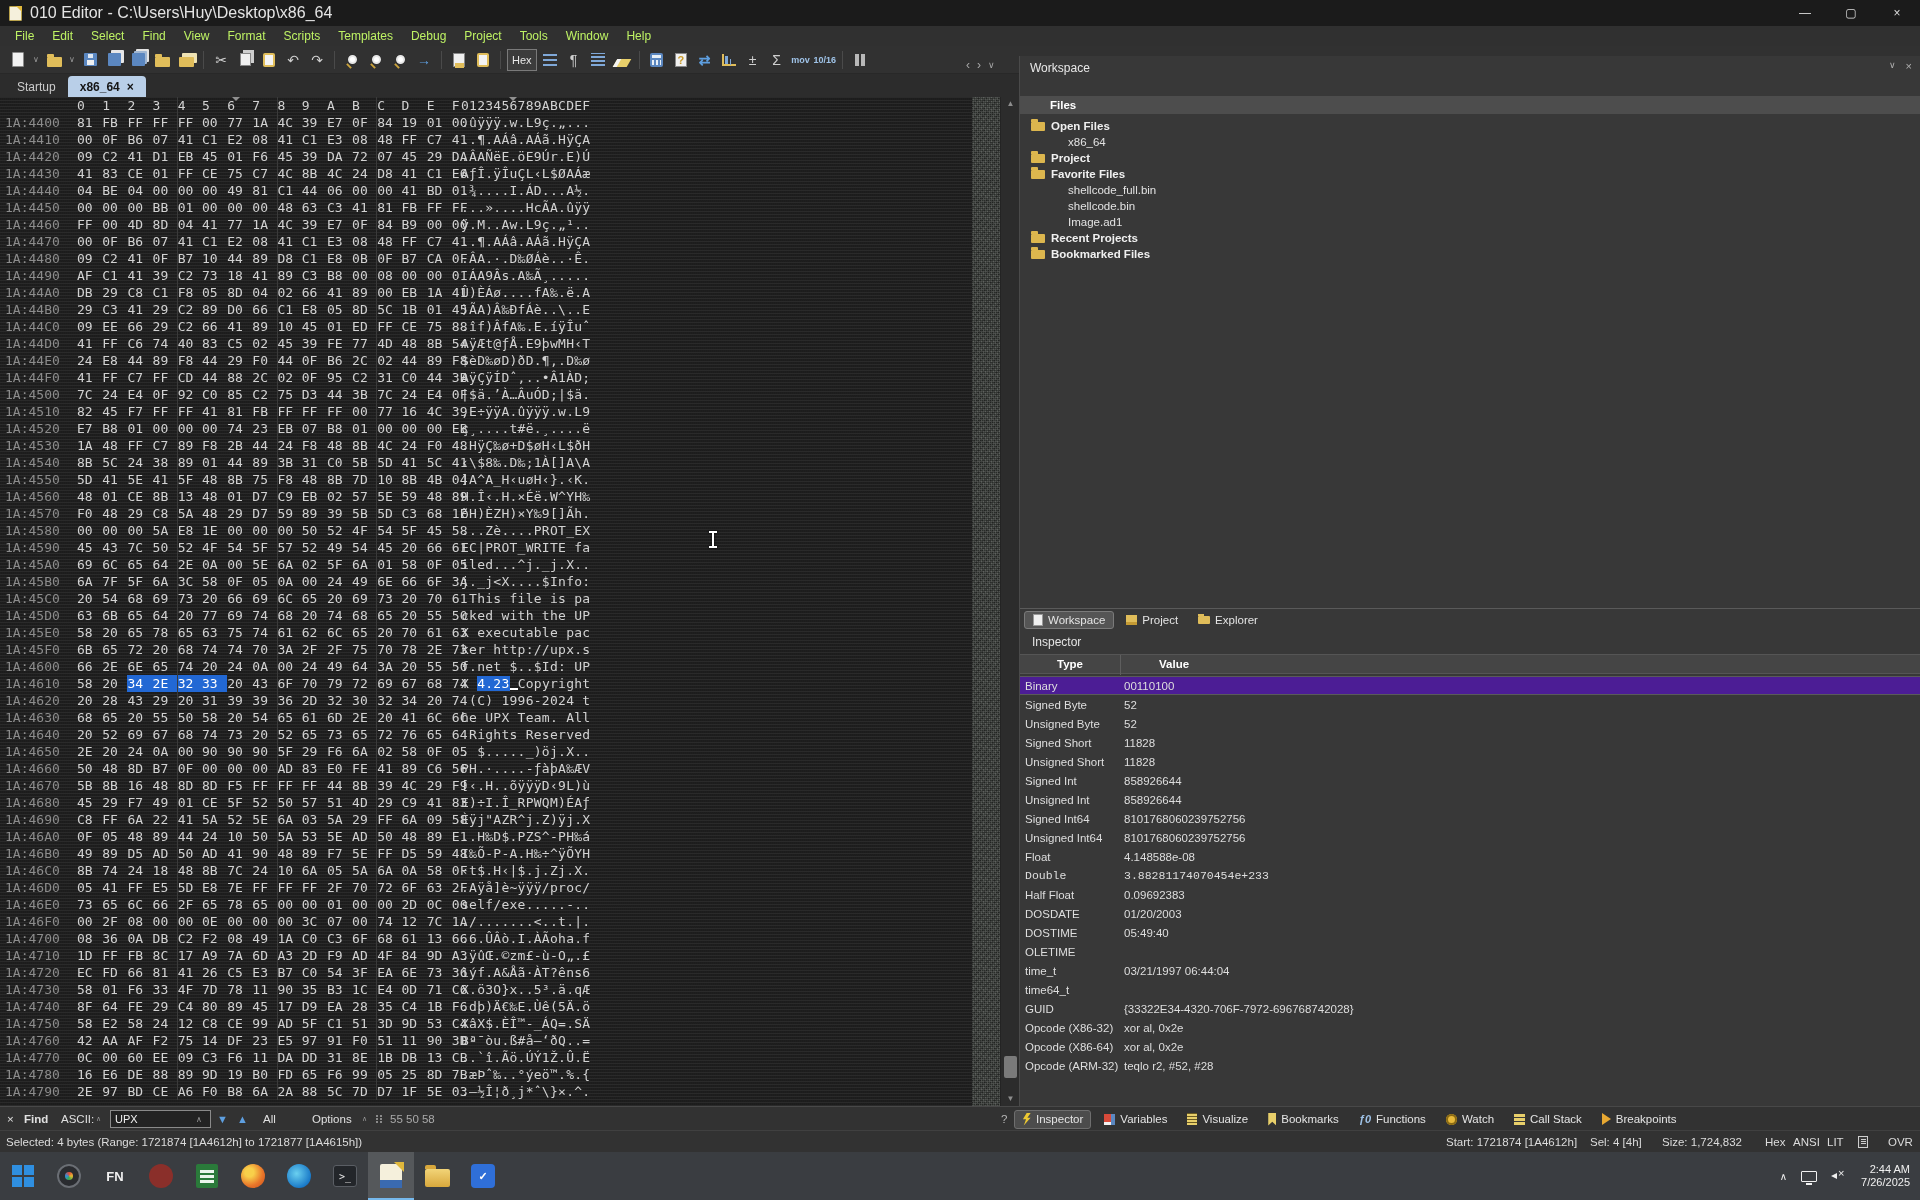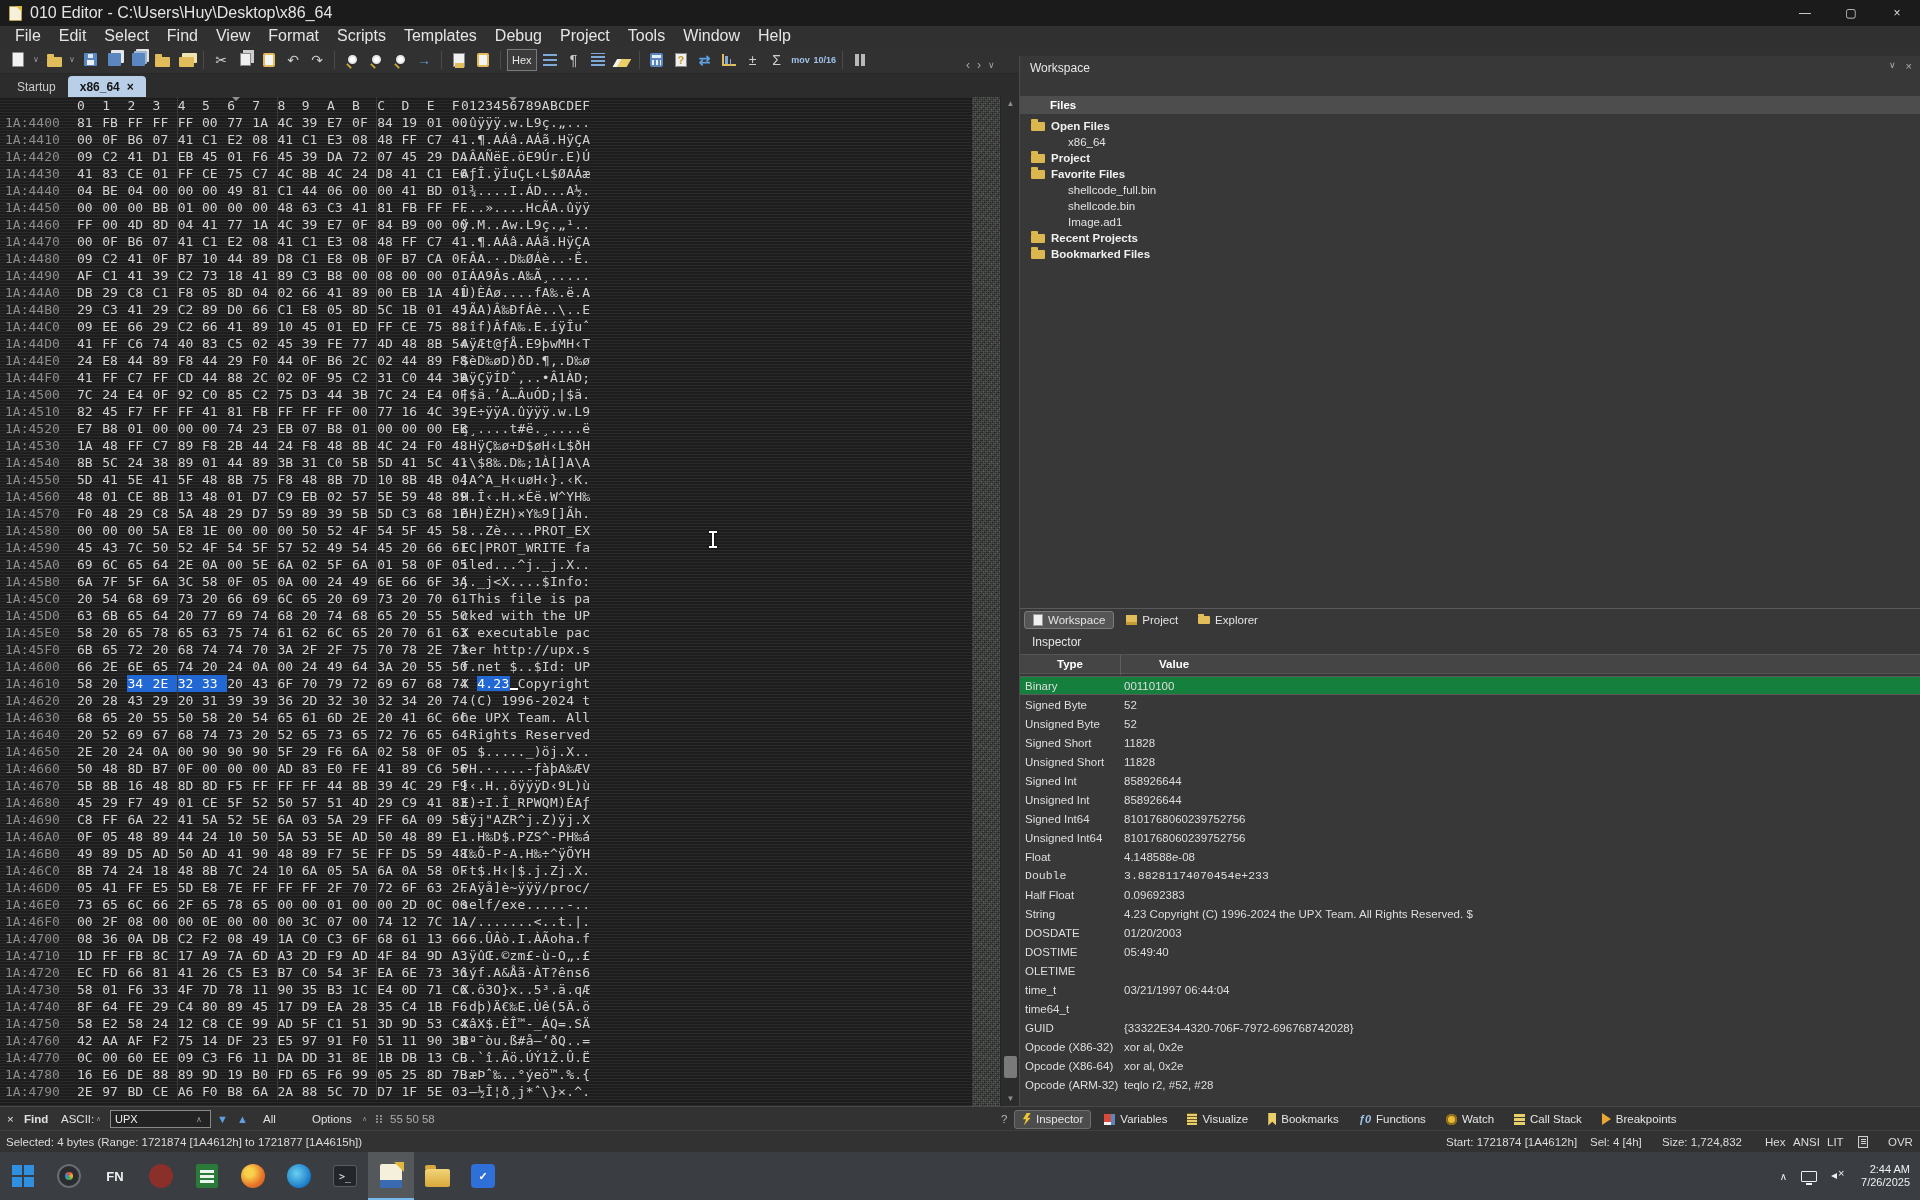--- a/index.html
+++ b/index.html
@@ -11,21 +11,21 @@
   }
   
   .titlebar { position:absolute; left:0; top:0; width:1920px; height:26px; background:#1b1b1b; display:flex; align-items:center; }
   .app-icon { width:13px; height:15px; margin:0 8px 0 9px; background:#f5f0dc; border-radius:1px; position:relative; border:1px solid #b9a24c; }
   .app-icon:before { content:""; position:absolute; right:-1px; top:-1px; border:3px solid #e0b83c; border-left-color:transparent; border-bottom-color:transparent; }
   .title-text { color:#e4e4e4; font-size:16px; }
   .win-btns { position:absolute; right:0; top:0; height:26px; display:flex; }
   .win-btn { width:46px; height:26px; display:flex; align-items:center; justify-content:center; color:#dcdcdc; font-size:12px; }
   
   .menubar { position:absolute; left:0; top:26px; width:1920px; height:20px; background:#303030; display:flex; align-items:center; padding-left:6px; }
-  .menu-item { padding:0 9px; color:#e5e5e5; font-size:16px; }
+  .menu-item { padding:0 9px; color:#bef264; font-size:12px; }
   
   .toolbar { position:absolute; left:0; top:46px; width:1920px; height:28px; background:#313131; display:flex; align-items:center; padding-left:6px; border-bottom:1px solid #282828; }
   .tb-sep { width:1px; height:18px; background:#4a4a4a; margin:0 5px; }
   .tb-btn { min-width:22px; height:22px; display:flex; align-items:center; justify-content:center; margin:0 1px; position:relative; color:#cfcfcf; font-size:14px; }
   .tb-btn.small { min-width:10px; font-size:8px; color:#9a9a9a; }
   .tb-btn.boxed { border:1px solid #7a7a7a; background:#3c3c3c; font-size:11px; color:#e8e8e8; padding:0 4px; }
   .tb-btn.blue { color:#5e9fe0; font-weight:bold; }
   .tb-btn.minitext { font-size:9px; color:#9fc3e8; font-weight:bold; }
   
   .sh { display:inline-block; position:relative; }
@@ -111,21 +111,21 @@
   .pt-ic-folder { width:12px; height:8px; background:#e0bd5a; border-radius:1px; position:relative; }
   .pt-ic-folder:before { content:""; position:absolute; left:0; top:-2px; width:6px; height:2px; background:#e0bd5a; }
   .insp-title { position:absolute; left:0; top:576px; width:100%; height:20px; line-height:20px; padding-left:12px; color:#e4e4e4; font-size:12px; }
   .insp-header { position:absolute; left:0; top:598px; width:100%; height:20px; background:#454545; border-top:1px solid #555; border-bottom:1px solid #555; font-weight:bold; font-size:11.5px; color:#fff; }
   .insp-header .hcol1 { position:absolute; left:0; top:0; width:101px; height:20px; text-align:center; line-height:19px; border-right:1px solid #5e5e5e; }
   .insp-header .hcol2 { position:absolute; left:139px; top:0; line-height:19px; }
   .insp-rows { position:absolute; left:0; top:620px; width:100%; height:430px; overflow:hidden; }
   .irow { height:19px; display:flex; align-items:center; font-size:11.5px; color:#dedede; }
   .irow .itype { width:104px; padding-left:5px; flex:none; }
   .irow .ival { padding-left:0; position:absolute; left:104px; }
-  .irow.selected { background:#15803d; border-top:1px solid #5a5a5a; border-bottom:1px solid #5a5a5a; }
+  .irow.selected { background:#4c1d95; border-top:1px solid #5a5a5a; border-bottom:1px solid #5a5a5a; }
   
   .findbar { position:absolute; left:0; top:1106px; width:1920px; height:24px; background:#323232; border-top:1px solid #484848; font-size:11.5px; color:#e0e0e0; }
   .fb { position:absolute; top:0; height:24px; display:flex; align-items:center; }
   .find-input { position:absolute; left:110px; top:3px; width:101px; height:18px; background:#232323; border:1px solid #8a8a8a; color:#f0f0f0; font-size:11px; padding:0 14px 0 4px; font-family:"Liberation Sans",sans-serif; }
   .find-input-caret { position:absolute; left:196px; top:8px; color:#9a9a9a; font-size:8px; }
   .blue-arrow { color:#5e9fe0; font-size:11px; font-weight:bold; }
   .grip { width:6px; height:8px; background:
      radial-gradient(circle 1px at 1px 1px,#8a8a8a 99%,transparent),
      radial-gradient(circle 1px at 5px 1px,#8a8a8a 99%,transparent),
      radial-gradient(circle 1px at 1px 4px,#8a8a8a 99%,transparent),
@@ -1733,24 +1733,20 @@
         </div>
         <div class="irow" style="position: relative; font-family: Liberation Mono, monospace;">
           <span class="itype">Double</span>
           <span class="ival">3.88281174070454e+233</span>
         </div>
         <div class="irow" style="position: relative;">
           <span class="itype">Half Float</span>
           <span class="ival">0.09692383</span>
         </div>
         <div class="irow" style="position: relative;">
-          <span class="itype">String</span>
-          <span class="ival">4.23 Copyright (C) 1996-2024 the UPX Team. All Rights Reserved. $</span>
-        </div>
-        <div class="irow" style="position: relative;">
           <span class="itype">DOSDATE</span>
           <span class="ival">01/20/2003</span>
         </div>
         <div class="irow" style="position: relative;">
           <span class="itype">DOSTIME</span>
           <span class="ival">05:49:40</span>
         </div>
         <div class="irow" style="position: relative;">
           <span class="itype">OLETIME</span>
           <span class="ival"></span>

